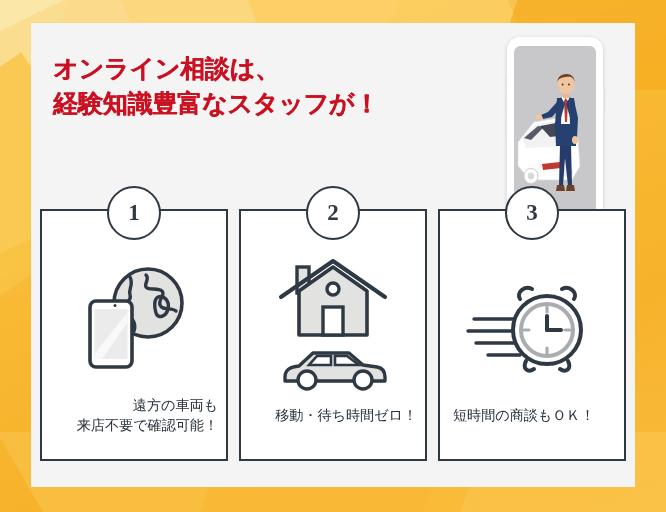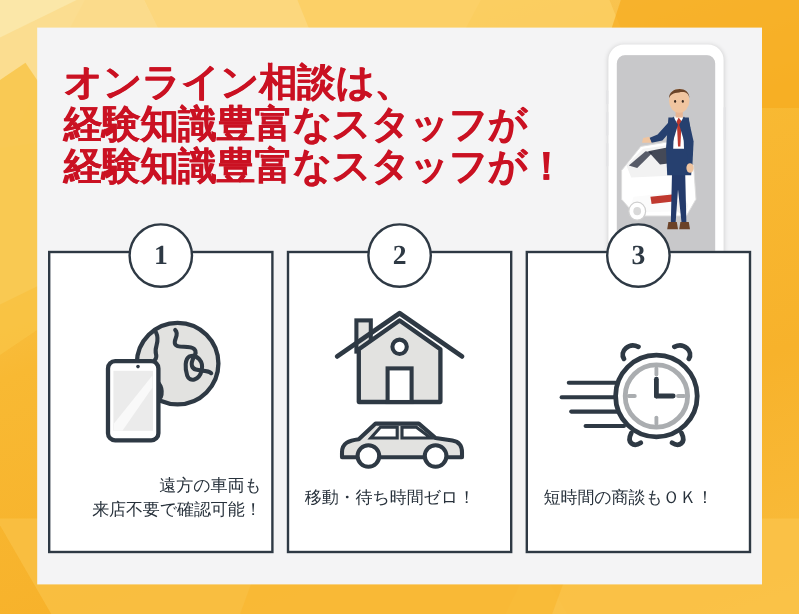--- a/index.html
+++ b/index.html
@@ -101,21 +101,21 @@
     background: #f4f4f5;
   }
 
   
   .headline {
     position: absolute;
     left: 22px;
     top: 28px;
     color: #ca1122;
     font-weight: bold;
-    font-size: 32px;
+    font-size: 25px;
     line-height: 35px;
     letter-spacing: -0.2px;
     white-space: nowrap;
     text-shadow: 0.6px 0 0 #ca1122;
   }
   .headline div { display: block; }
 
   
   .phone-wrap {
     position: absolute;
@@ -208,21 +208,21 @@
     position: absolute;
     left: 13px;
     right: 8px;
     color: #27313b;
     font-size: 14.2px;
     line-height: 19.5px;
     letter-spacing: -0.1px;
     white-space: nowrap;
   }
   .card.c1 .card-label { top: 185px; text-align: right; }
-  .card.c2 .card-label { top: 195px; }
+  .card.c2 .card-label { top: 195px; text-align: right; }
   .card.c3 .card-label { top: 195px; }
   .card-label div { display: block; }
 </style>
 </head>
 <body>
 
 <div id="poster">
 
   <div class="bg-base"></div>
   <div class="bg-shape shape-a"></div>
@@ -232,21 +232,20 @@
   <div class="bg-shape shape-e"></div>
   <div class="bg-shape shape-f"></div>
   <div class="bg-shape shape-g"></div>
   <div class="bg-shape shape-h"></div>
   <div class="bg-shape shape-i"></div>
 
   <div class="panel">
 
     <div class="headline">
       <div>オンライン相談は、</div>
-      <div>経験知識豊富なスタッフが</div>
       <div>経験知識豊富なスタッフが！</div>
     </div>
 
     <div class="phone-wrap">
       <div class="phone-body"></div>
       <div class="phone-btn b1"></div>
       <div class="phone-btn b2"></div>
       <div class="phone-btn b3"></div>
       <div class="phone-btn r1"></div>
       <div class="phone-screen">

